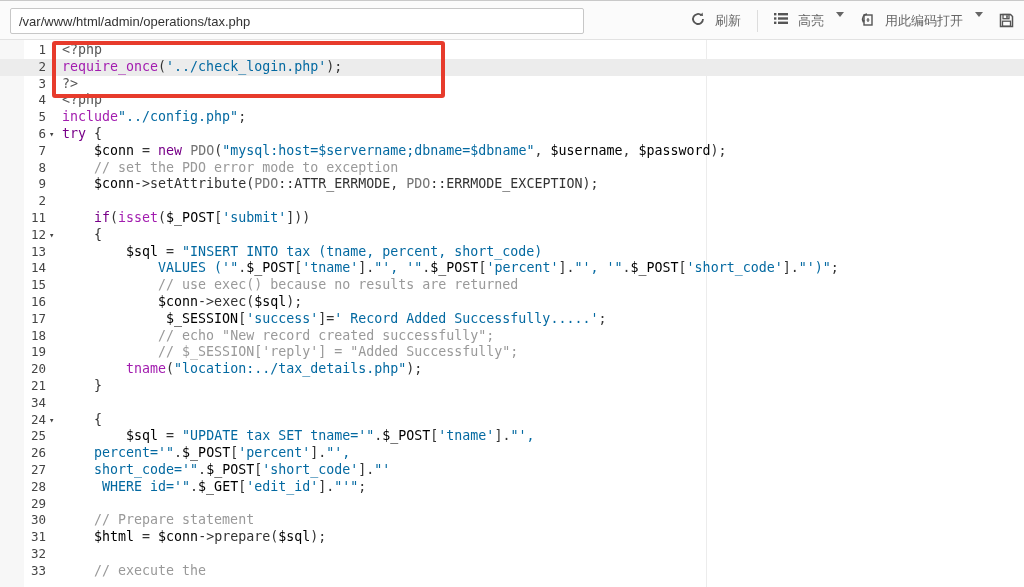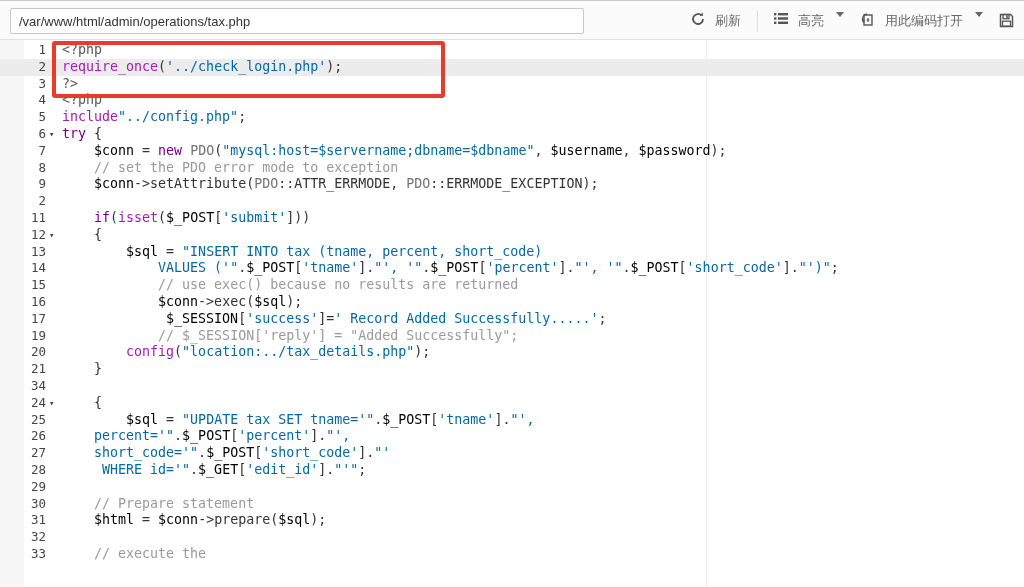--- a/index.html
+++ b/index.html
@@ -196,28 +196,33 @@
         <div class="num">16</div>
         <div class="fold"></div>
         <div class="code"><span class="t-p">            </span><span class="t-v">$conn</span><span class="t-p">-&gt;exec(</span><span class="t-v">$sql</span><span class="t-p">);</span></div>
       </div>
       <div class="row">
         <div class="num">17</div>
         <div class="fold"></div>
         <div class="code"><span class="t-p">             </span><span class="t-v">$_SESSION</span><span class="t-p">[</span><span class="t-s">'success'</span><span class="t-p">]=</span><span class="t-s">' Record Added Successfully.....'</span><span class="t-p">;</span></div>
       </div>
       <div class="row">
+        <div class="num">18</div>
+        <div class="fold"></div>
+        <div class="code"><span class="t-p">            </span><span class="t-c">// echo "New record created successfully";</span></div>
+      </div>
+      <div class="row">
         <div class="num">19</div>
         <div class="fold"></div>
         <div class="code"><span class="t-p">            </span><span class="t-c">// $_SESSION['reply'] = "Added Successfully";</span></div>
       </div>
       <div class="row">
         <div class="num">20</div>
         <div class="fold"></div>
-        <div class="code"><span class="t-p">        </span><span class="t-b">config</span><span class="t-p">(</span><span class="t-s">"location:../tax_details.php"</span><span class="t-p">);</span></div>
+        <div class="code"><span class="t-p">        </span><span class="t-b">tname</span><span class="t-p">(</span><span class="t-s">"location:../tax_details.php"</span><span class="t-p">);</span></div>
       </div>
       <div class="row">
         <div class="num">21</div>
         <div class="fold"></div>
         <div class="code"><span class="t-p">    }</span></div>
       </div>
       <div class="row">
         <div class="num">34</div>
         <div class="fold"></div>
         <div class="code"></div>

